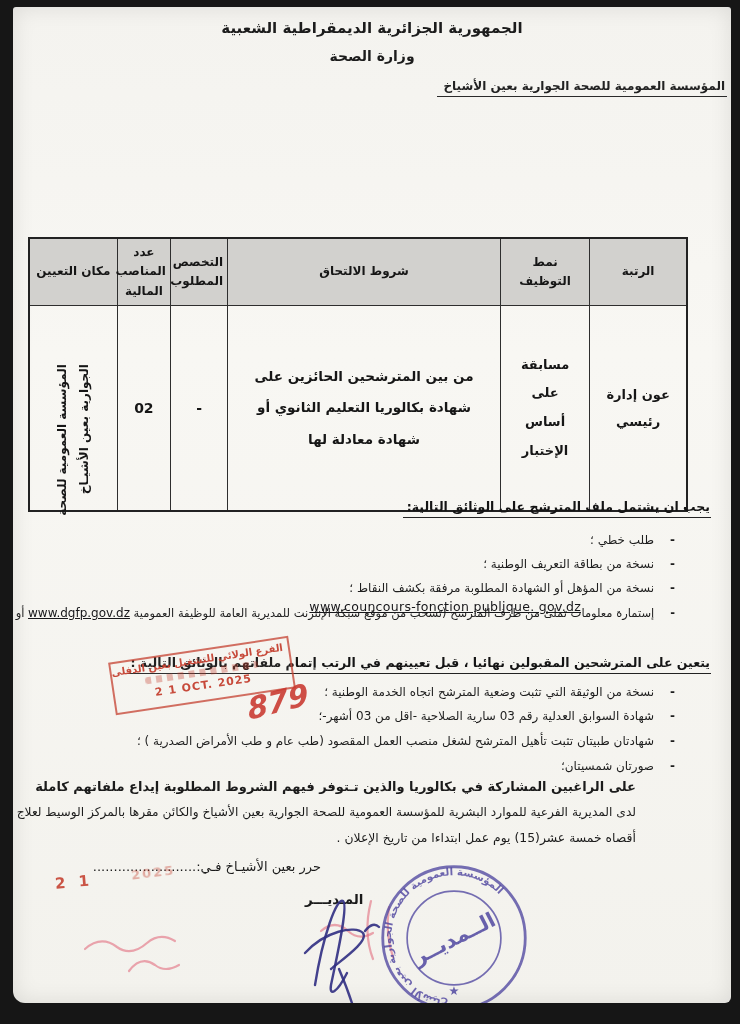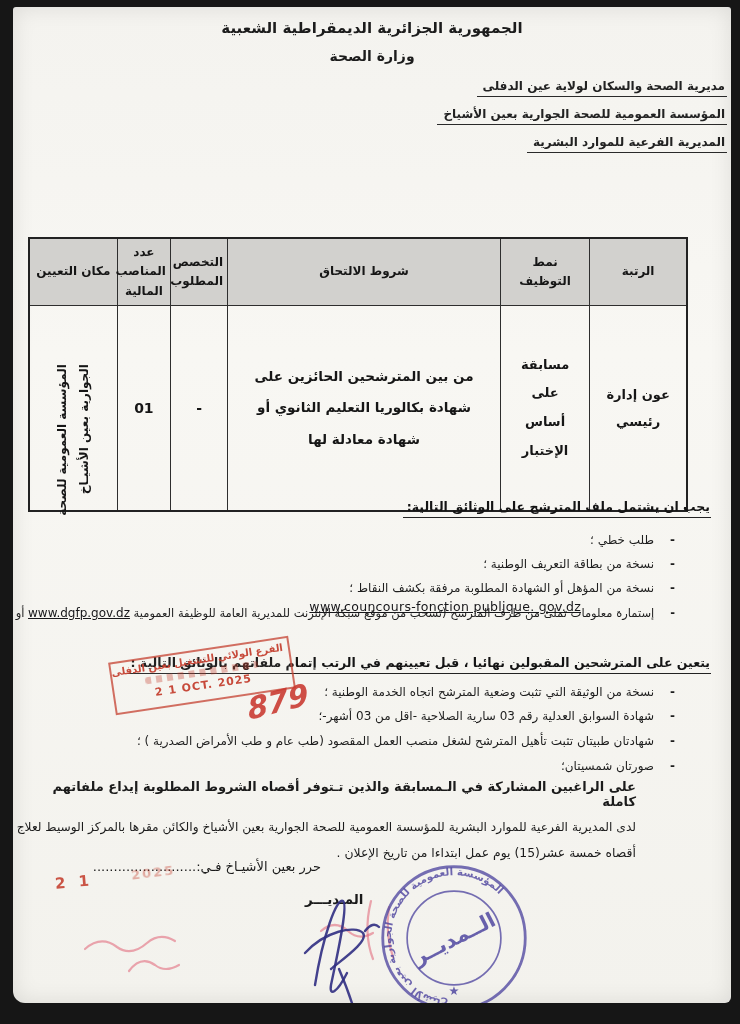--- a/index.html
+++ b/index.html
@@ -113,23 +113,21 @@
 </style>
 </head>
 <body>
 
 <div class="paper">
 
   <div class="abs republic center">الجمهورية الجزائرية الديمقراطية الشعبية</div>
   <div class="abs ministry center">وزارة الصحة</div>
 
   <div class="abs org-block rtl">
-    <div class="org-line"><span>مديرية الصحة والسكان لولاية عين الدفلى</span></div>
     <div class="org-line"><span>المؤسسة العمومية للصحة الجوارية بعين الأشياخ</span></div>
-    <div class="org-line"><span>المديرية الفرعية للموارد البشرية</span></div>
   </div>
 
 
 
   <table class="rec">
     <colgroup>
       <col style="width:97px">
         <col style="width:89px">
         <col style="width:272px">
       <col style="width:57px">
@@ -143,21 +141,21 @@
       <th>شروط الالتحاق</th>
       <th>التخصص المطلوب</th>
       <th>عدد المناصب المالية</th>
       <th>مكان التعيين</th>
     </tr>
     <tr>
       <td class="c-rank">عون إدارة رئيسي</td>
       <td class="c-mode">مسابقة على أساس الإختبار</td>
       <td class="c-cond">من بين المترشحين الحائزين على شهادة بكالوريا التعليم الثانوي أو شهادة معادلة لها</td>
       <td class="c-spec">-</td>
-      <td class="c-pos">01</td>
+      <td class="c-pos">02</td>
       <td class="c-loc">
         <div class="loc-rot">
           <div>المؤسسة العمومية للصحة</div>
           <div>الجوارية بعين الأشيـاخ</div>
         </div>
       </td>
     </tr>
   </tbody>
     </table>
 
@@ -200,21 +198,21 @@
   <div class="abs bullet" style="top:727px">
     <span class="bdash">-</span>
     <span>شهادتان طبيتان تثبت تأهيل المترشح لشغل منصب العمل المقصود (طب عام و طب الأمراض الصدرية ) ؛</span>
   </div>
   <div class="abs bullet" style="top:752px">
     <span class="bdash">-</span>
     <span>صورتان شمسيتان؛</span>
   </div>
 
   <div class="abs closing">
-    <div class="cl1">على الراغبين  المشاركة في الـمسابقة والذين تـتوفر أقصاه الشروط المطلوبة إيداع ملفاتهم كاملة</div>
+    <div class="cl1">على الراغبين  المشاركة في بكالوريا والذين تـتوفر فيهم الشروط المطلوبة إيداع ملفاتهم كاملة</div>
     <div class="cl2">لدى المديرية الفرعية للموارد البشرية للمؤسسة العمومية للصحة الجوارية بعين الأشياخ والكائن مقرها بالمركز الوسيط لعلاج المدمنين — طريق ثنية الأحد خميس مليانة - في أجل</div>
     <div class="cl3">أقصاه خمسة عشر(15) يوم عمل  ابتداءا من تاريخ  الإعلان .</div>
   </div>
 
   <div class="abs place-line">حرر بعين الأشيـاخ  فـي:.........................</div>
   <div class="abs red date-day">2 1</div>
   <div class="abs red date-year">2025</div>
   <div class="abs director rtl">المـديـــر</div>
 
   <div class="abs red-stamp">

